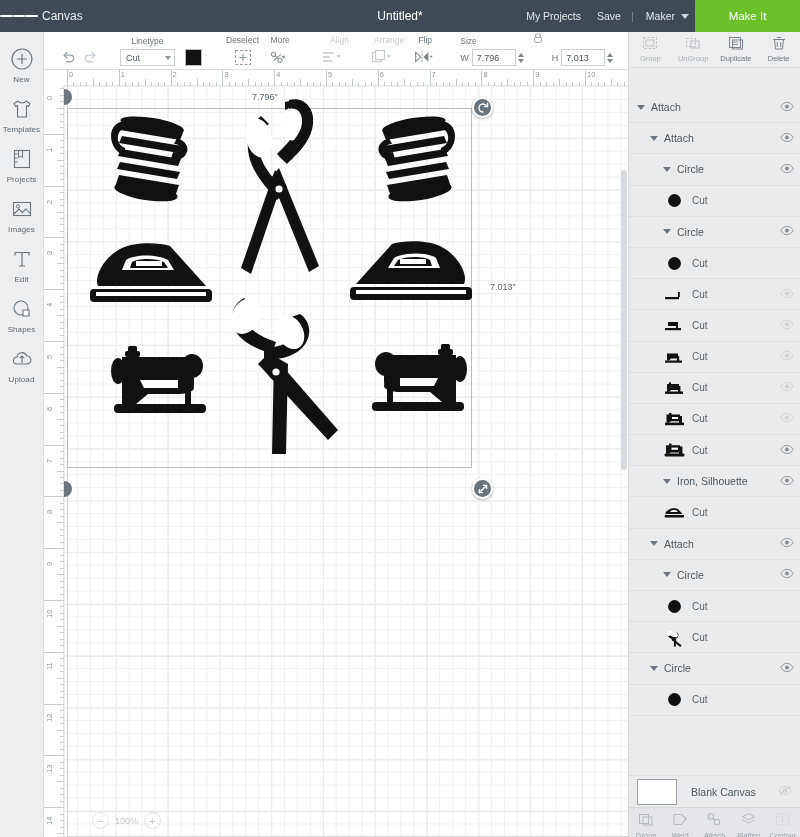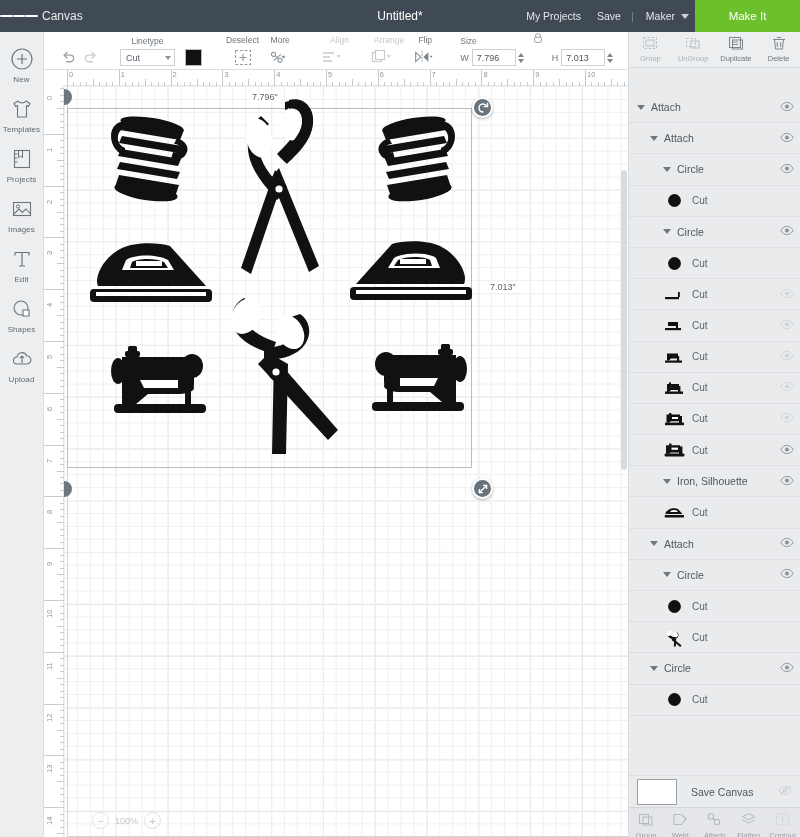--- a/index.html
+++ b/index.html
@@ -1065,21 +1065,21 @@
               <circle cx="7.5" cy="7.5" r="6.4" fill="#111"></circle>
             </svg>
           </span>
           <span class="lcut">Cut</span>
           <span class="leye"></span>
         </div>
       </div>
 
     <div class="blank-canvas">
       <div class="bc-thumb"></div>
-      <div class="bc-label">Save Canvas</div>
+      <div class="bc-label">Blank Canvas</div>
       <span class="leye dim">
         <svg width="14" height="11" viewBox="0 0 16 11">
             <path d="M1 5.5C3 2 5.5.8 8 .8s5 1.2 7 4.7c-2 3.5-4.5 4.7-7 4.7S3 9 1 5.5z" fill="none" stroke="#7d868e" stroke-width="1"></path>
             <circle cx="8" cy="5.5" r="2.1" fill="none" stroke="#7d868e" stroke-width="1"></circle>
             <path d="M2 10L14 1" stroke="#7d868e" stroke-width="1.1"></path>
           </svg>
       </span>
     </div>
 
     <div class="rbottom">

